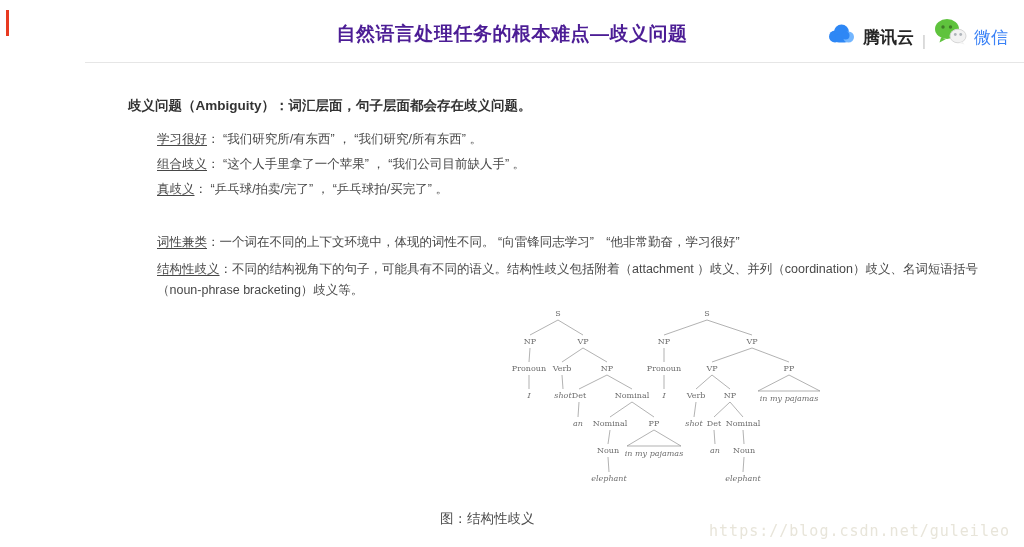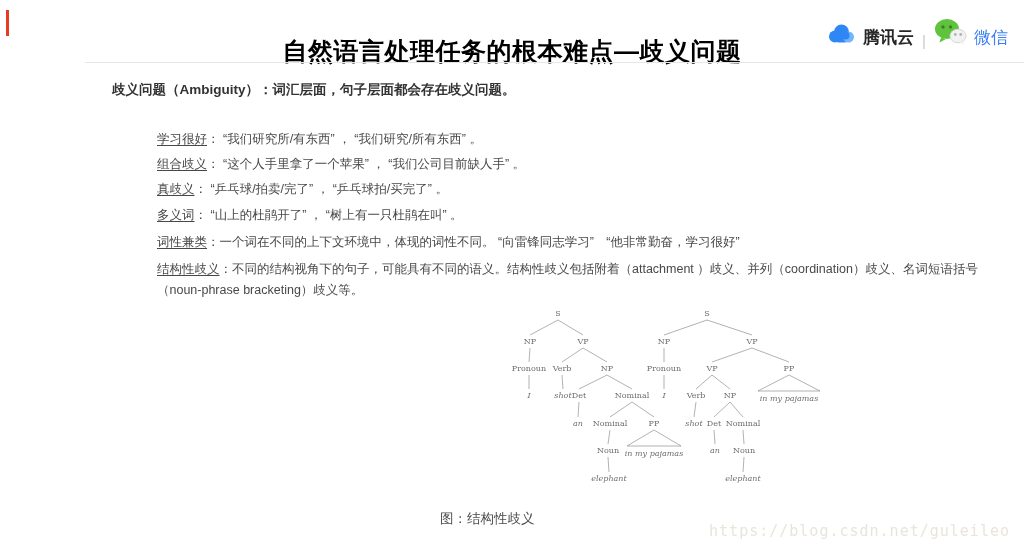--- a/index.html
+++ b/index.html
@@ -1,27 +1,27 @@
 <!DOCTYPE html>
 <html><head>
 <meta charset="utf-8">
 <style>
   html,body{margin:0;padding:0;background:#ffffff;}
   .slide{position:relative;width:1024px;height:547px;background:#ffffff;overflow:hidden;
          font-family:"Liberation Sans",sans-serif;}
   .red-mark{position:absolute;left:6px;top:10px;width:3px;height:26px;background:#e83a20;}
-  .page-title{position:absolute;left:0;right:0;top:19px;margin:16px;text-align:center;
-              font-size:25px;font-weight:700;color:#000000;letter-spacing:.5px;}
+  .page-title{position:absolute;left:0;right:0;top:19px;margin:2px;text-align:center;
+              font-size:19px;font-weight:700;color:#4c1d95;letter-spacing:.5px;}
   .brand{position:absolute;right:16px;top:15px;display:flex;align-items:flex-end;gap:7px;
          background:#ffffff;padding-left:6px;height:34px;}
   .brand .tc-label{font-size:17px;font-weight:700;color:#262626;}
   .brand .sep{font-size:15px;color:#c9c9c9;margin:0 1px;}
   .brand .wx-label{font-size:17px;color:#3b82f6;}
   .divider{position:absolute;left:85px;right:0;top:62px;height:1px;background:#e6e6e6;}
-  .intro{position:absolute;left:112px;top:81px;margin:0;font-size:13.5px;font-weight:700;color:#333333;}
+  .intro{position:absolute;left:112px;top:81px;margin:16px;font-size:13.5px;font-weight:700;color:#333333;}
   .item{position:absolute;left:157px;font-size:12.5px;color:#484848;line-height:21px;width:830px;}
   .item .term{text-decoration:underline;text-underline-offset:2px;}
   .sentence{position:absolute;left:222px;top:402px;font-size:13px;color:#595959;}
   .caption{position:absolute;left:440px;top:510px;font-size:13.5px;color:#4c4c4c;}
   .watermark{position:absolute;right:14px;bottom:7px;font-family:"DejaVu Sans Mono",monospace;
              font-size:15px;letter-spacing:1px;color:#e8e5da;margin-top:32px;}
   #tree-svg{position:absolute;left:470px;top:300px;}
   .tree-edge{stroke:#919191;stroke-width:.7;}
   .tree-tri{fill:none;stroke:#919191;stroke-width:.7;}
   .tree-text{font-family:"DejaVu Serif",serif;font-size:8px;fill:#6e6e6e;text-anchor:middle;}
@@ -66,21 +66,20 @@
   <div class="divider"></div>
 
   <p class="intro"><span class="intro-term">歧义问题（Ambiguity）</span><span>：词汇层面，句子层面都会存在歧义问题。</span></p>
 
   <div class="item" style="top:129px"><span class="term">学习很好</span><span>： “我们研究所/有东西” ， “我们研究/所有东西” 。</span></div>
 
   <div class="item" style="top:154px"><span class="term">组合歧义</span><span>： “这个人手里拿了一个苹果” ， “我们公司目前缺人手” 。</span></div>
 
   <div class="item" style="top:179px"><span class="term">真歧义</span><span>： “乒乓球/拍卖/完了” ， “乒乓球拍/买完了” 。</span></div>
 
-  <div class="item" style="top:205px"><span class="term">多义词</span><span>： “山上的杜鹃开了” ， “树上有一只杜鹃在叫” 。</span></div>
 
   <div class="item" style="top:232px"><span class="term">词性兼类</span><span>：一个词在不同的上下文环境中，体现的词性不同。 “向雷锋同志学习”　“他非常勤奋，学习很好”</span></div>
 
   <div class="item" style="top:259px"><span class="term">结构性歧义</span><span>：不同的结构视角下的句子，可能具有不同的语义。结构性歧义包括附着（attachment ）歧义、并列（coordination）歧义、名词短语括号</span><br><span>（noun-phrase bracketing）歧义等。</span></div>
 
 
   <svg id="tree-svg" width="380" height="200" viewBox="0 0 380 200">
       <line x1="88" y1="20" x2="60" y2="35" class="tree-edge"></line>
       <line x1="88" y1="20" x2="113" y2="35" class="tree-edge"></line>
       <line x1="60" y1="48" x2="59" y2="62" class="tree-edge"></line>

